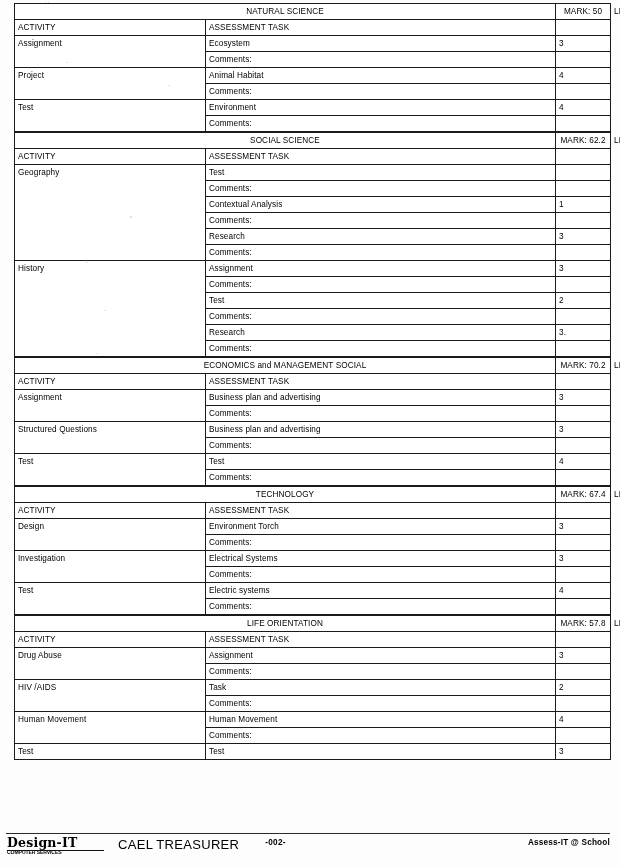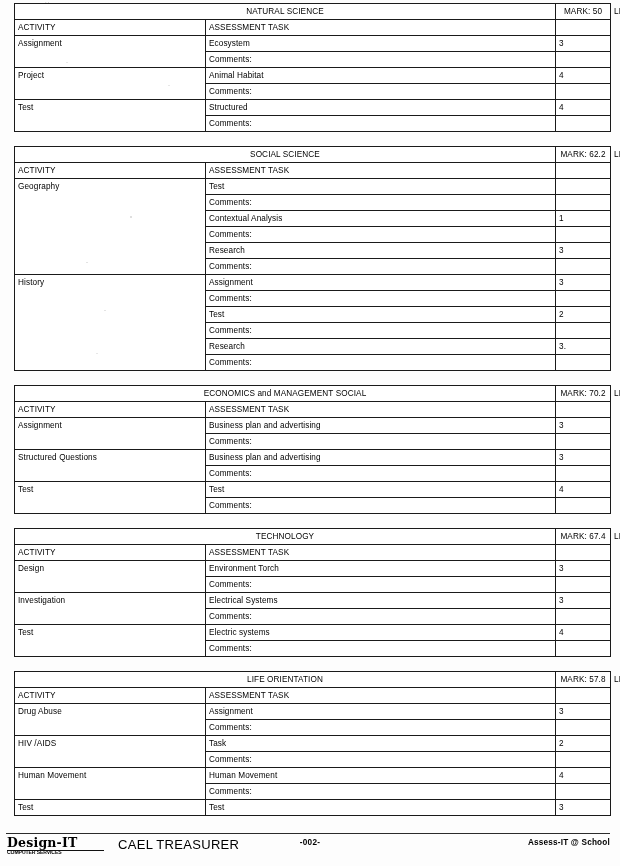--- a/index.html
+++ b/index.html
@@ -35,21 +35,20 @@
     position: absolute;
     left: 14px;
     top: 3px;
     width: 596px;
   }
 
   table.subject {
     border-collapse: collapse;
     table-layout: fixed;
     width: 596px;
-    margin-bottom: 14px;
     background: #ffffff;
   }
   table.subject td, table.subject th {
     border: 1px solid #1a1a1a;
     padding: 0 3px;
     font-size: 8.2px;
     line-height: 15px;
     height: 15px;
     vertical-align: top;
     font-weight: normal;
@@ -155,21 +154,21 @@
     font-size: 13px;
     font-weight: normal;
     letter-spacing: 0.3px;
     white-space: nowrap;
     text-align: right;
   }
   .foot-center {
     position: absolute;
     left: 0;
     top: 5px;
-    width: 620px;
+    width: 551px;
     text-align: center;
     font-size: 8.2px;
     font-weight: bold;
     letter-spacing: 0.3px;
   }
   .foot-right {
     position: absolute;
     right: 10px;
     top: 5px;
     font-size: 8.2px;
@@ -243,21 +242,21 @@
             <td class="activity-cell" rowspan="2">Project</td>
             <td class="task-cell">Animal Habitat</td>
             <td class="level-cell">4</td>
           </tr>
           <tr>
             <td class="task-cell">Comments:</td>
             <td class="level-cell"></td>
           </tr>
           <tr class="group-start">
             <td class="activity-cell" rowspan="2">Test</td>
-            <td class="task-cell">Structured</td>
+            <td class="task-cell">Environment</td>
             <td class="level-cell">4</td>
           </tr>
           <tr>
             <td class="task-cell">Comments:</td>
             <td class="level-cell"></td>
           </tr>
         </tbody>
       </table>
       <table class="subject">
         <colgroup>

